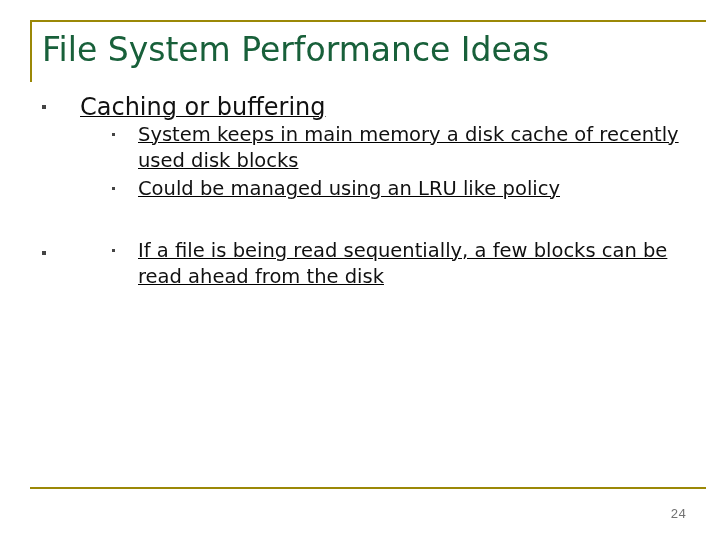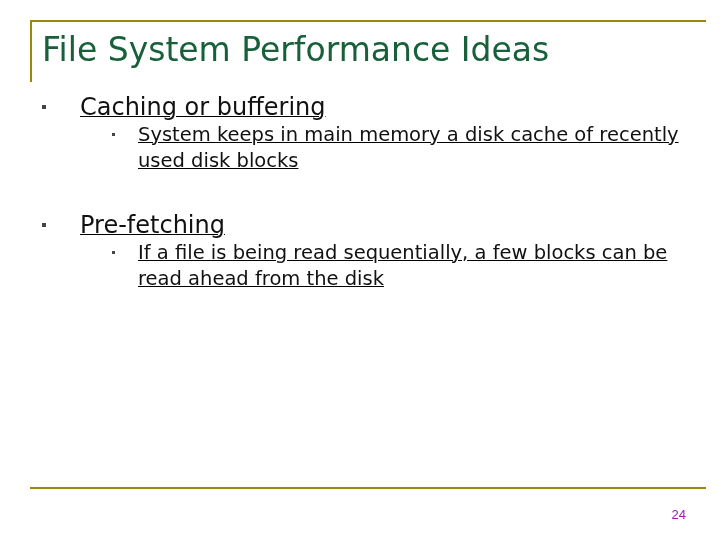--- a/index.html
+++ b/index.html
@@ -110,22 +110,22 @@
     font-family: "DejaVu Sans", sans-serif;
   }
   .gap {
     height: 34px;
   }
   .page-number {
     position: absolute;
     right: 34px;
     top: 507px;
     font-size: 13px;
-    color: #a21caf;
-    font-family: Liberation Sans, sans-serif;
+    color: #737373;
+    font-family: Liberation Mono, monospace;
   }
 </style>
 </head>
 <body>
 
 <div class="slide">
 
   <div class="frame-top"></div>
   <div class="frame-left"></div>
   <div class="frame-bottom"></div>
@@ -135,28 +135,31 @@
   <div class="content">
 
     <div class="l1">
       <span class="bullet"></span>
       <span class="text">Caching or buffering</span>
       <div class="sub">
         <div class="l2">
           <span class="bullet"></span>
           <span class="text">System keeps in main memory a disk cache of recently used disk blocks</span>
         </div>
+        <div class="l2">
+          <span class="bullet"></span>
+          <span class="text">Could be managed using an LRU like policy</span>
+        </div>
       </div>
     </div>
 
     <div class="gap"></div>
 
     <div class="l1">
       <span class="bullet"></span>
-      <span class="text">Pre-fetching</span>
       <div class="sub">
         <div class="l2">
           <span class="bullet"></span>
           <span class="text">If a file is being read sequentially, a few blocks can be read ahead from the disk</span>
         </div>
       </div>
     </div>
 
   </div>
 

